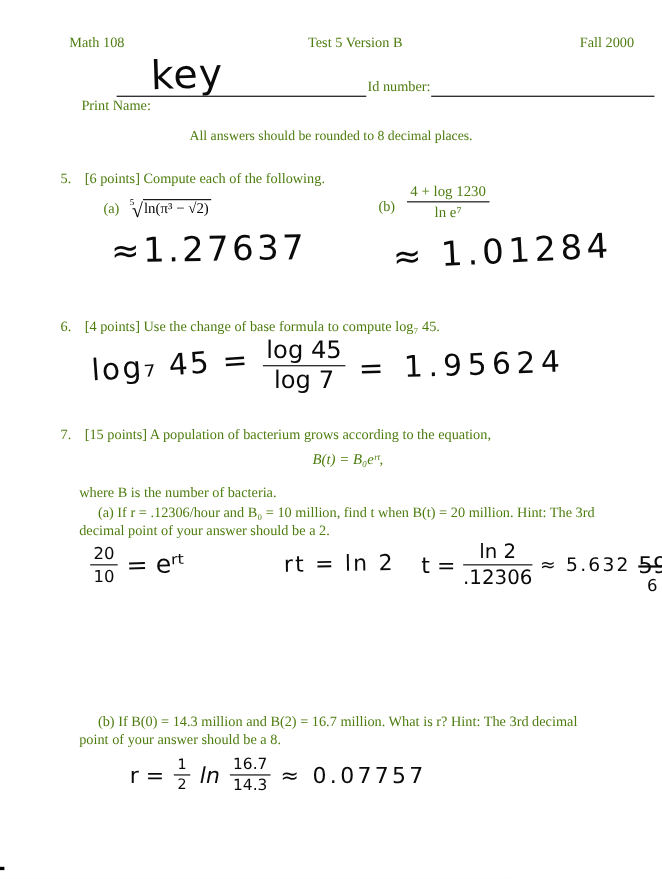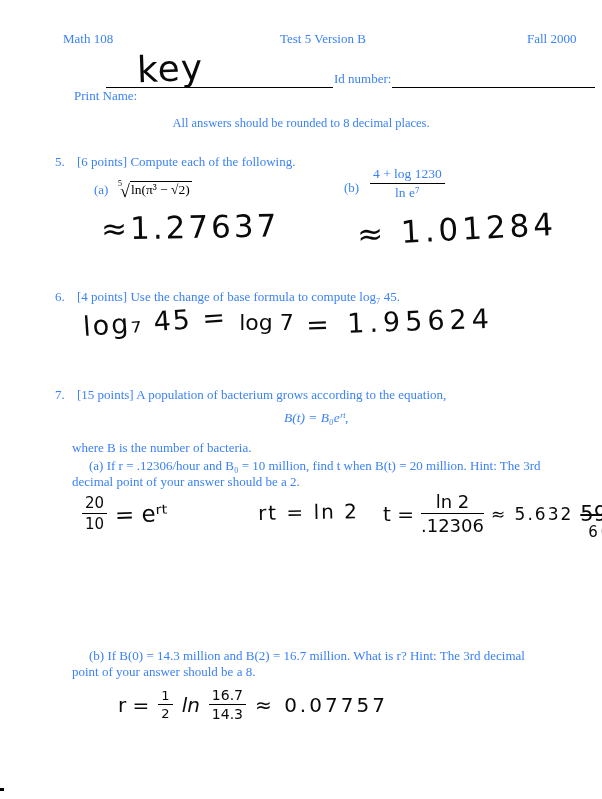--- a/index.html
+++ b/index.html
@@ -1,21 +1,21 @@
 <!DOCTYPE html>
 <html><head>
 <meta charset="utf-8">
 <style>
   html,body { margin:0; padding:0; background:#e8e8e8; }
   .page {
     position:relative; width:602px; height:799px; margin:0 auto;
     background:#ffffff; overflow:hidden; color:#000;
   }
   
-  .pr  { position:absolute; font-family:"Liberation Serif", serif; font-size:13px; color:#3b82f6; white-space:nowrap; }
+  .pr  { position:absolute; font-family:"Liberation Serif", serif; font-size:13px; color:#4d7c0f; white-space:nowrap; }
   .prb { font-weight:bold; }
   .center { left:0; width:602px; text-align:center; }
   .ital { font-style:italic; }
 
   
   .hw { position:absolute; font-family:"DejaVu Sans", sans-serif; color:#0a0a0a; white-space:nowrap; }
 
   
   .blank { position:absolute; height:0; border-bottom:1.5px solid #000; }
 
@@ -70,20 +70,21 @@
 
   <span class="hw" style="left:101px; top:209px; font-size:31px; letter-spacing:3px; transform:rotate(-1deg);">≈1.27637</span>
   <span class="hw" style="left:357px; top:211px; font-size:31px; letter-spacing:4px; transform:rotate(-3deg);">≈ 1.01284</span>
 
   <span class="pr" style="left:55px; top:289px;">6.</span>
   <span class="pr" style="left:77px; top:289px;">[4 points] Use the change of base formula to compute log₇ 45.</span>
 
   <div class="hwrow" style="left:83px; top:306px; gap:12px;">
     <span style="font-size:27px; transform:rotate(-4deg); letter-spacing:2px;">log₇ 45 =</span>
     <span class="frac" style="font-size:22px;">
+      <span class="fnum">log 45</span>
       <span class="fden">log 7</span>
     </span>
     <span style="font-size:27px; letter-spacing:5px; transform:rotate(-2deg);">= 1.95624</span>
   </div>
 
   <span class="pr" style="left:55px; top:387px;">7.</span>
   <span class="pr" style="left:77px; top:387px;">[15 points] A population of bacterium grows according to the equation,</span>
 
   <span class="pr ital" style="left:284px; top:410px; font-size:13.5px;">B(t) = B₀eʳᵗ,</span>
   <span class="pr" style="left:72px; top:440px;">where B is the number of bacteria.</span>

